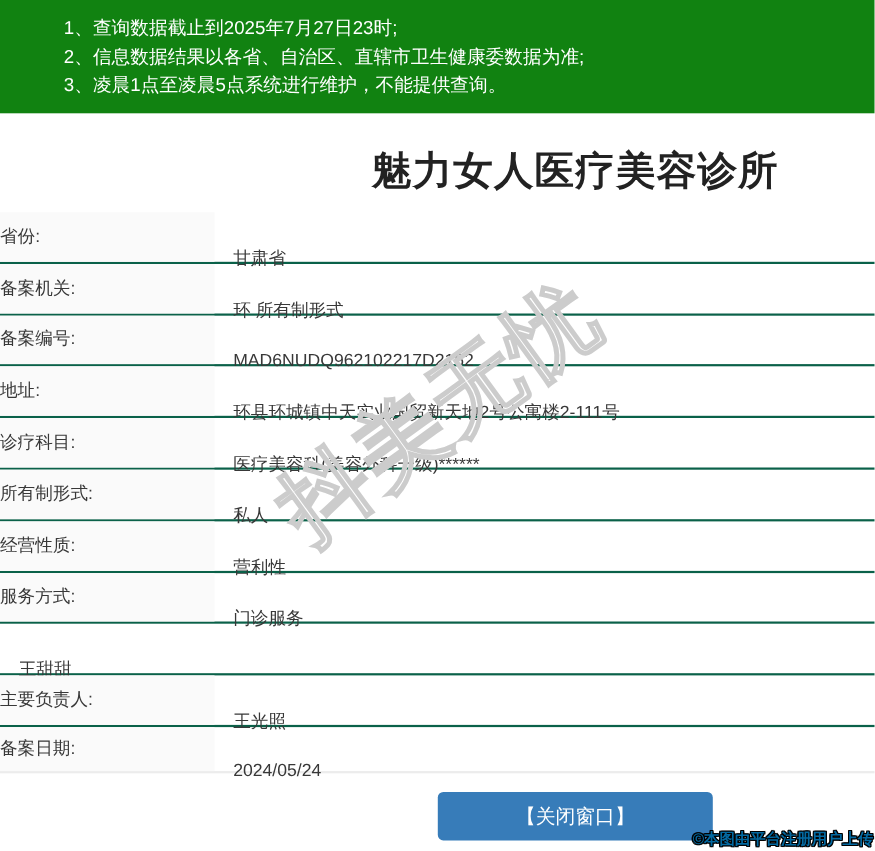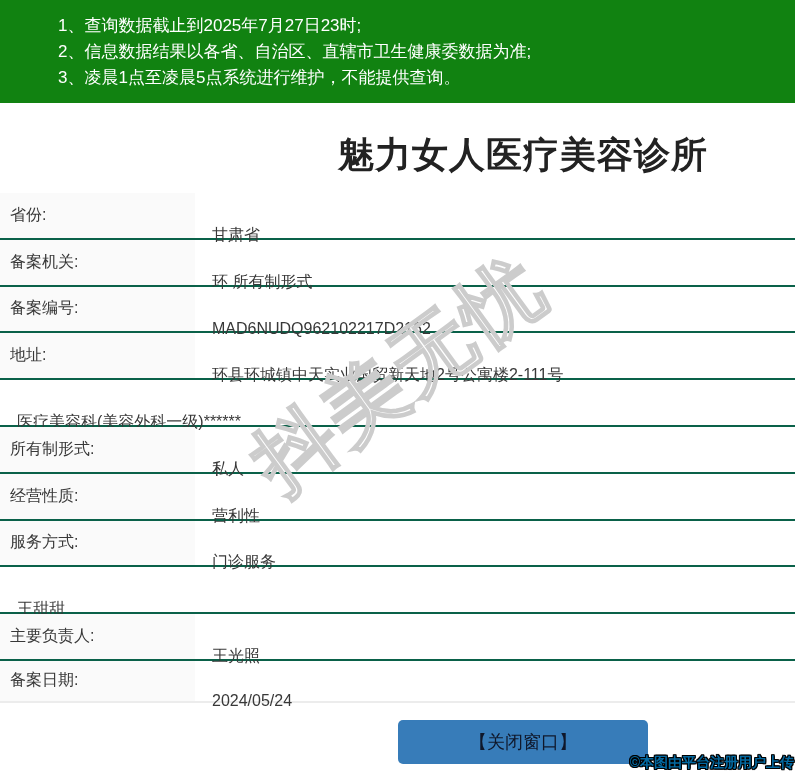--- a/index.html
+++ b/index.html
@@ -56,39 +56,39 @@
   .row:last-child{
     height:42px;
     border-bottom:2px solid #ececec;
   }
   .cell-label{
     flex:0 0 195px;
     align-self:stretch;
     display:flex;
     align-items:center;
     background:var(--label_bg);
-    padding-left:10px;
+    padding-left:0;
   }
   .cell-value{
     padding-left:17px;
     white-space:nowrap;
     margin-top:40px;
   }
 
   
   .btn-wrap{width:100%;}
   .close-btn{
     display:block;
     margin:17px auto 0;
     width:250px;
     height:44px;
     background:var(--button_blue);
     border:none;
     border-radius:5px;
-    color:#0f172a;
+    color:#ffffff;
     font-size:18px;
     font-family:inherit;
     cursor:pointer;
     text-align:center;
   }
 
   
   .watermark{
     position:absolute;
     left:230px;
@@ -146,20 +146,21 @@
     </div>
     <div class="row">
       <div class="cell-label">备案编号:</div>
       <div class="cell-value">MAD6NUDQ962102217D2162</div>
     </div>
     <div class="row">
       <div class="cell-label">地址:</div>
       <div class="cell-value">环县环城镇中天实业国贸新天地2号公寓楼2-111号</div>
     </div>
     <div class="row">
+      <div class="cell-label">诊疗科目:</div>
       <div class="cell-value">医疗美容科(美容外科一级)******</div>
     </div>
     <div class="row">
       <div class="cell-label">所有制形式:</div>
       <div class="cell-value">私人</div>
     </div>
     <div class="row">
       <div class="cell-label">经营性质:</div>
       <div class="cell-value">营利性</div>
     </div>

